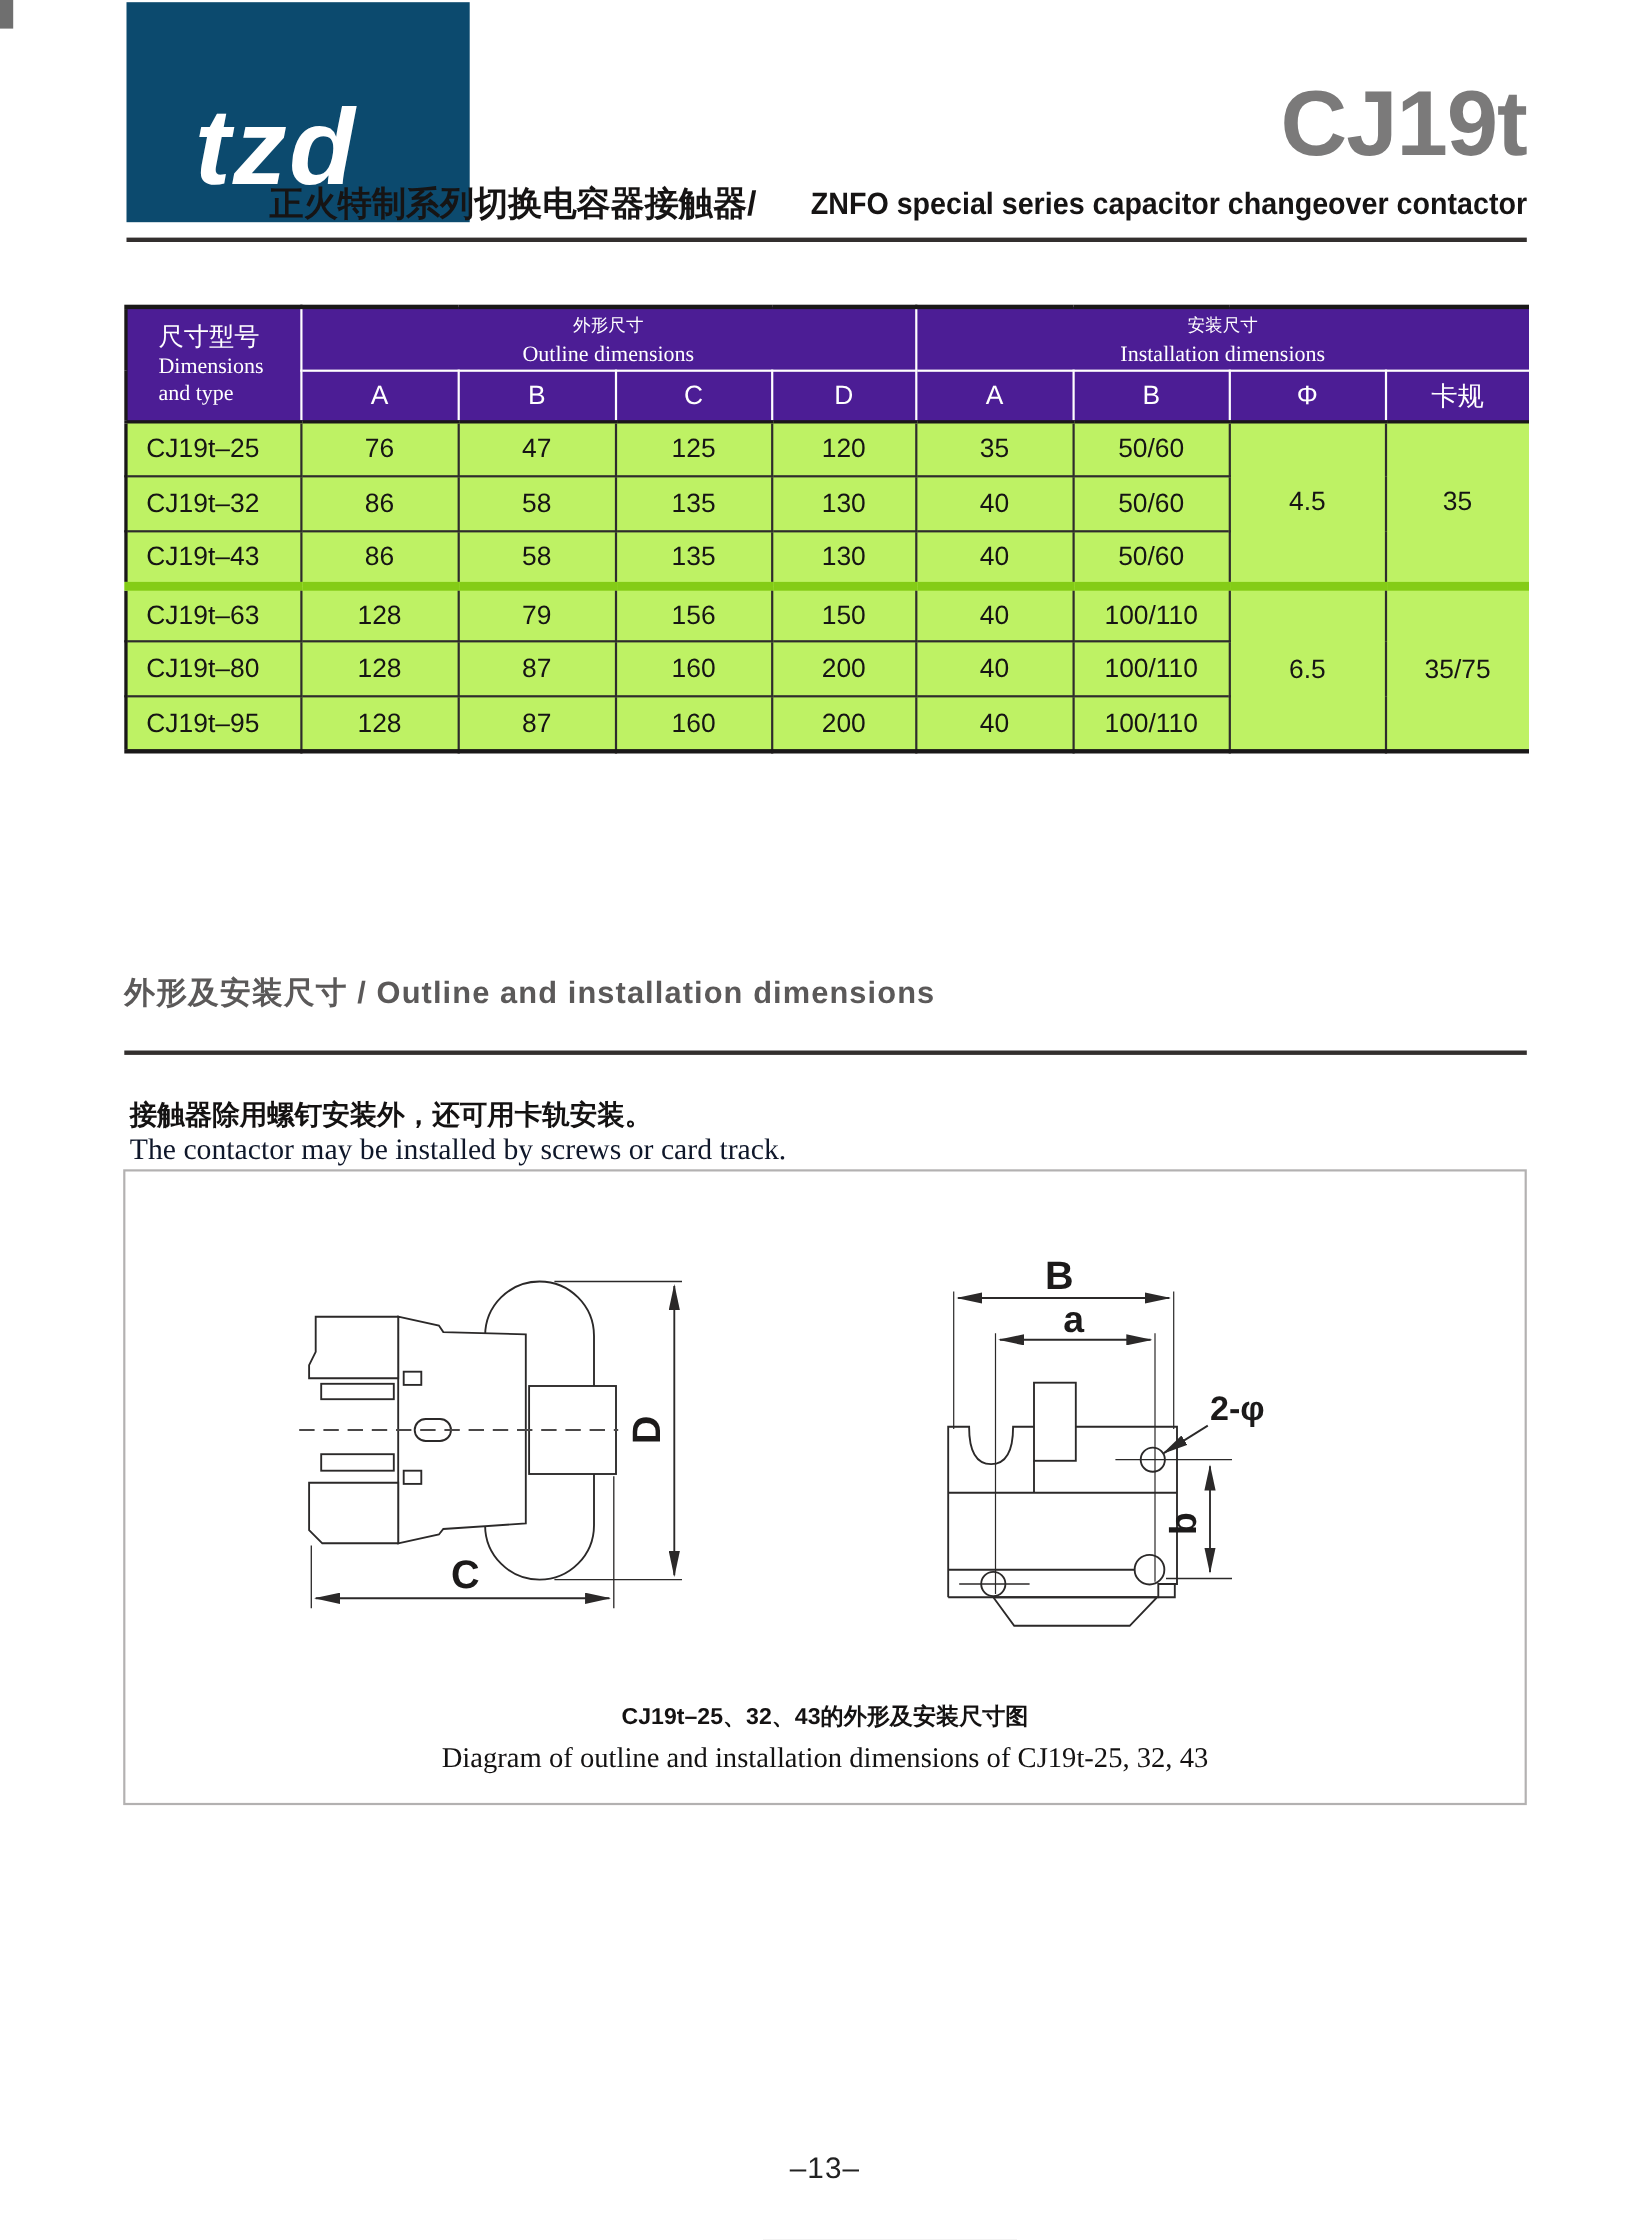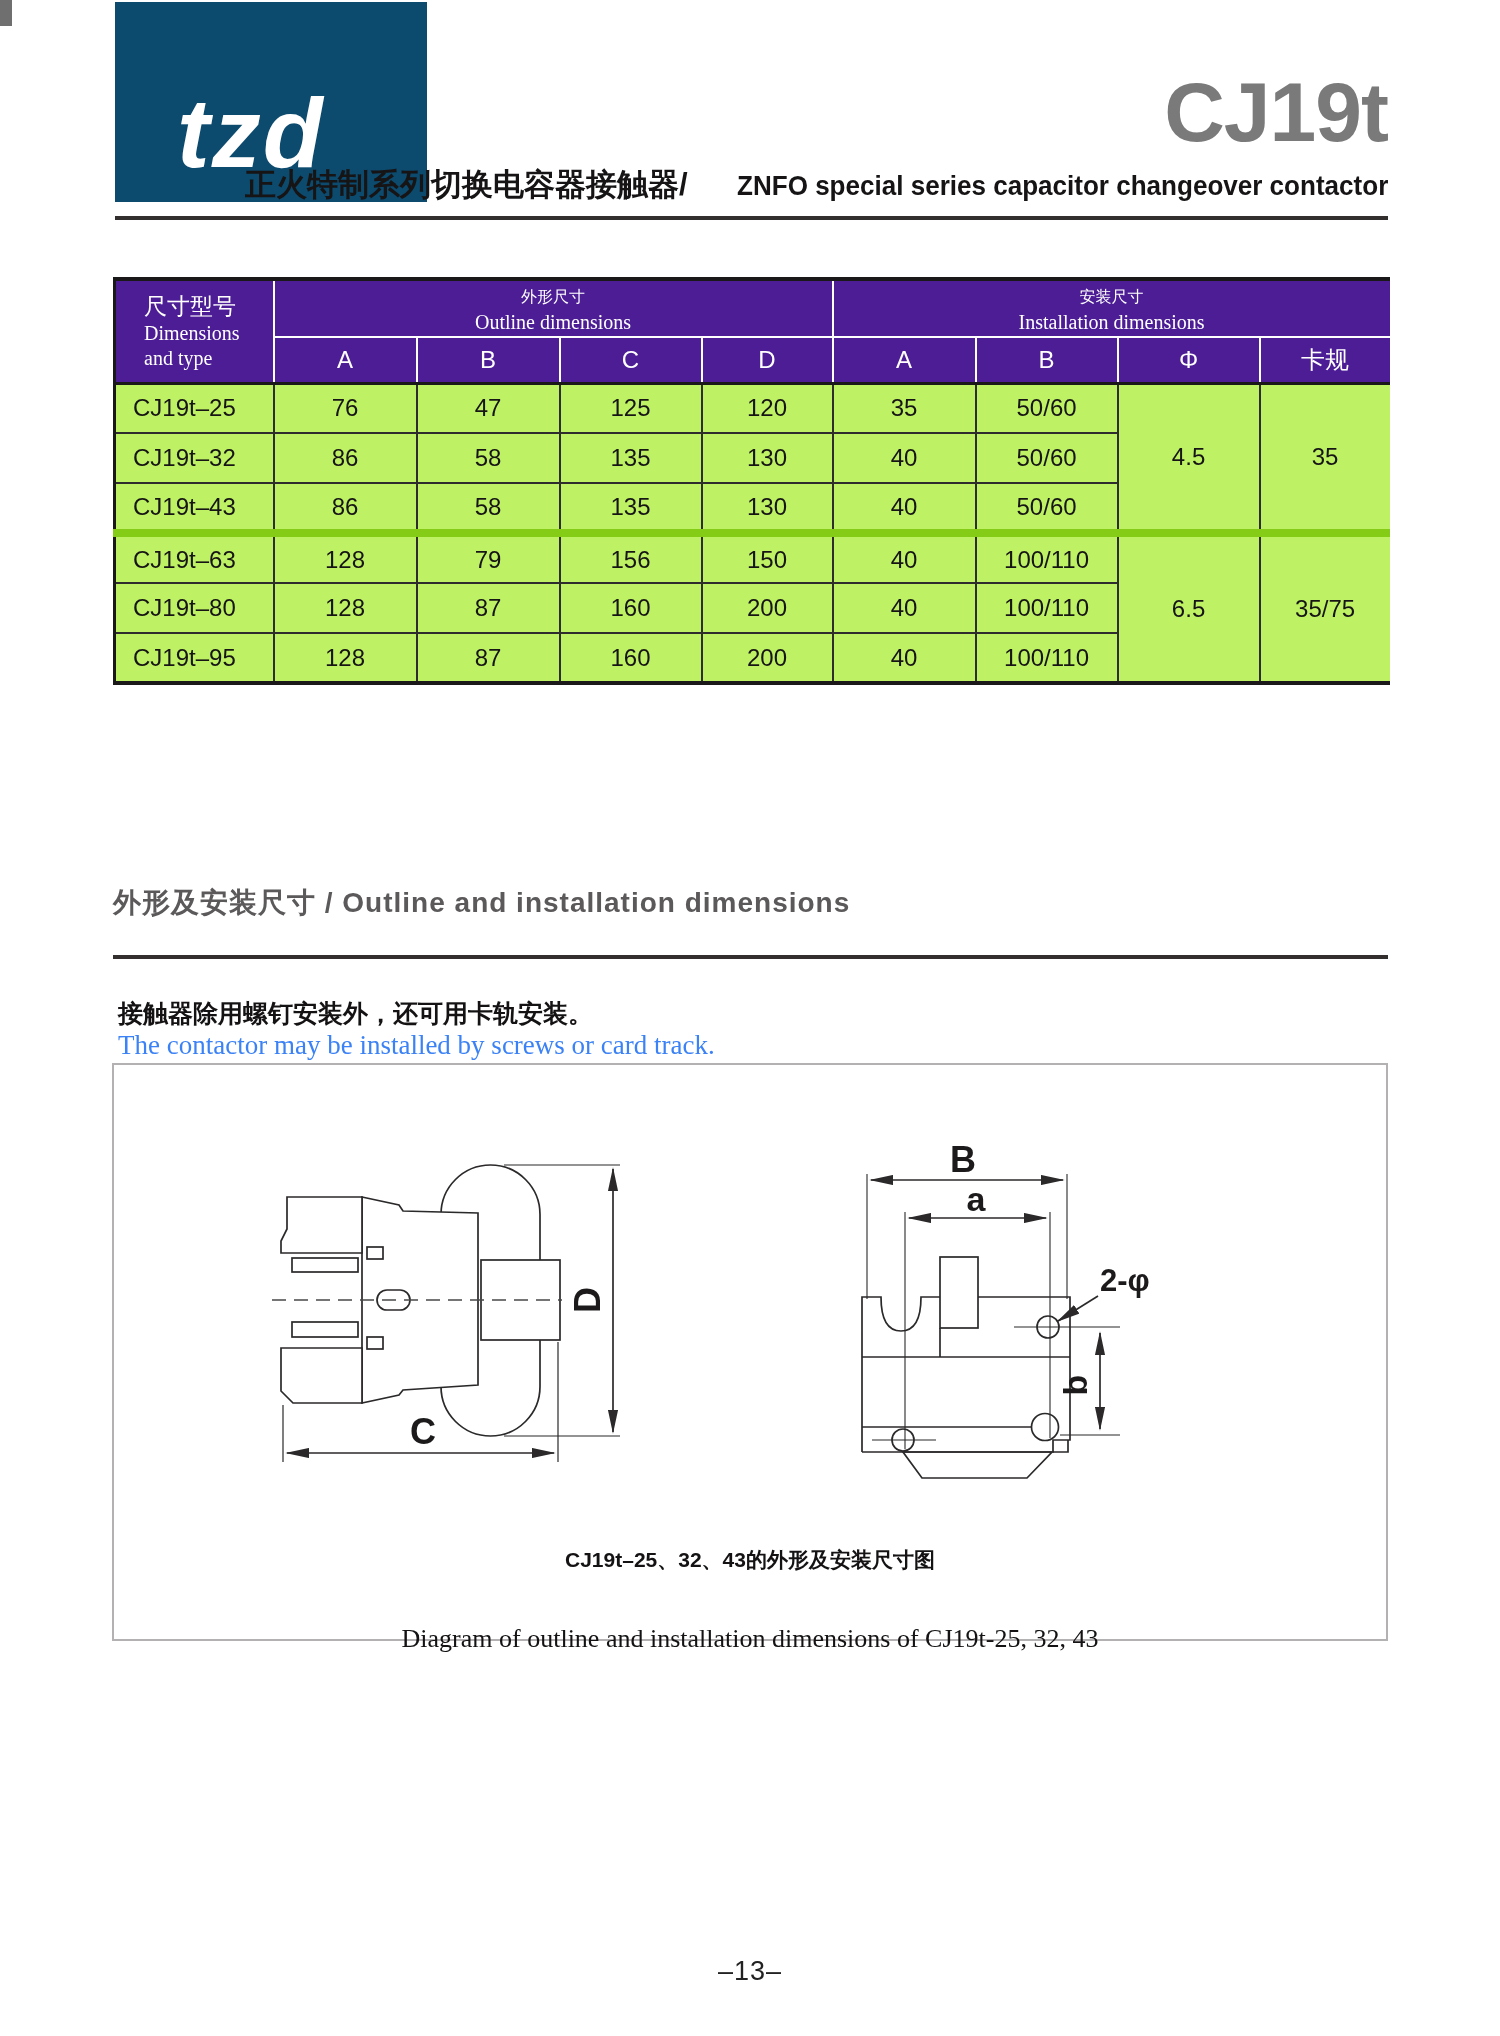--- a/index.html
+++ b/index.html
@@ -56,27 +56,27 @@
     border:2px solid #2e2c2c;text-align:center;font-size:24px;color:#161414;
     padding:0;vertical-align:middle;background:#bef264;
   }
   table.dim td.model{text-align:left;padding-left:17px;}
   table.dim td.noR{border-right:0;}
   table.dim td.grp{border-top:8px solid #84cc16;}
 
   
   .section-title{left:113px;top:884px;font-weight:bold;font-size:28px;color:#5b5959;letter-spacing:1px;}
   .note-zh{left:118px;top:997px;font-weight:bold;font-size:25px;color:#141212;}
-  .note-en{left:118px;top:1030px;font-family:"Liberation Serif",serif;font-size:27px;color:#3b82f6;}
+  .note-en{left:118px;top:1030px;font-family:"Liberation Serif",serif;font-size:27px;color:#0f172a;}
 
   
   .diagram-box{left:112px;top:1063px;width:1276px;height:578px;border:2px solid #b3b1b1;box-sizing:border-box;}
   .diagram-svg{position:absolute;left:112px;top:1063px;width:1276px;height:578px;}
   .cap-zh{left:112px;top:1546px;width:1276px;text-align:center;font-weight:bold;font-size:21px;color:#141212;}
-  .cap-en{left:112px;top:1583px;width:1276px;text-align:center;font-family:"Liberation Serif",serif;font-size:26px;color:#141212;margin-top:41px;}
+  .cap-en{left:112px;top:1583px;width:1276px;text-align:center;font-family:"Liberation Serif",serif;font-size:26px;color:#141212;}
 
   .page-num{left:0;top:1956px;width:1500px;text-align:center;font-size:27px;color:#222;letter-spacing:1px;}
 </style>
 </head>
 <body>
 
 <div class="page">
 
   <div class="abs corner-strip"></div>
 

